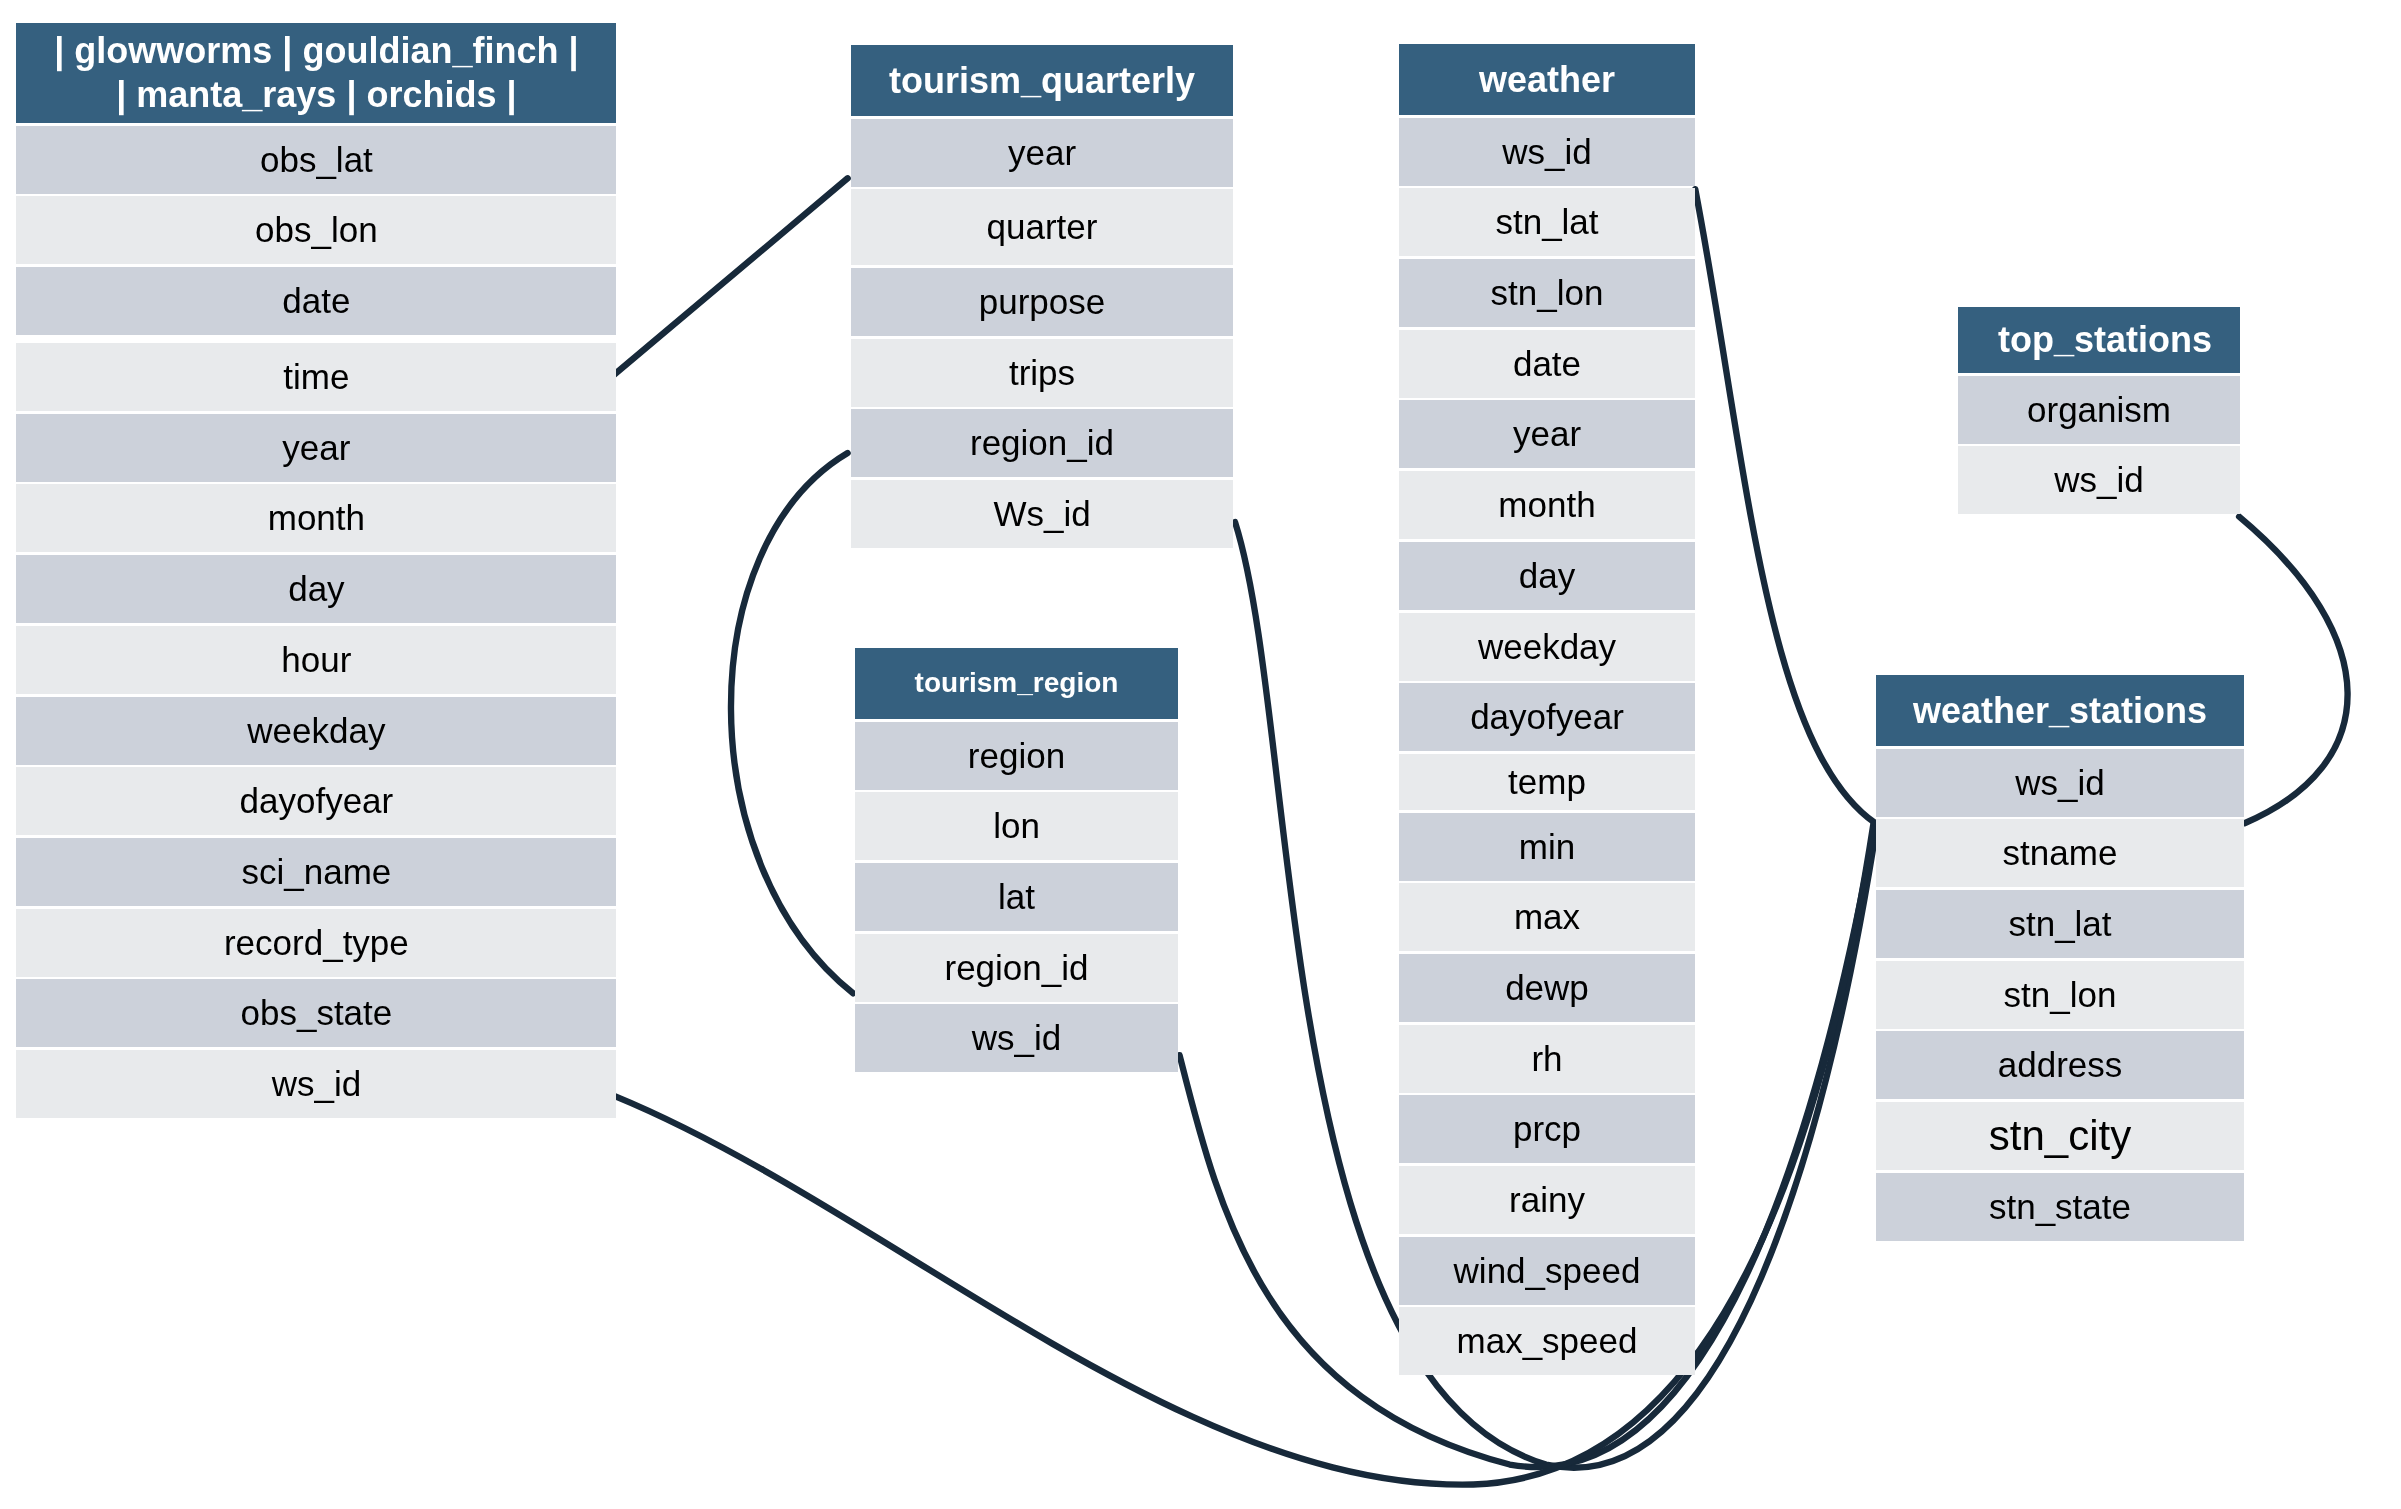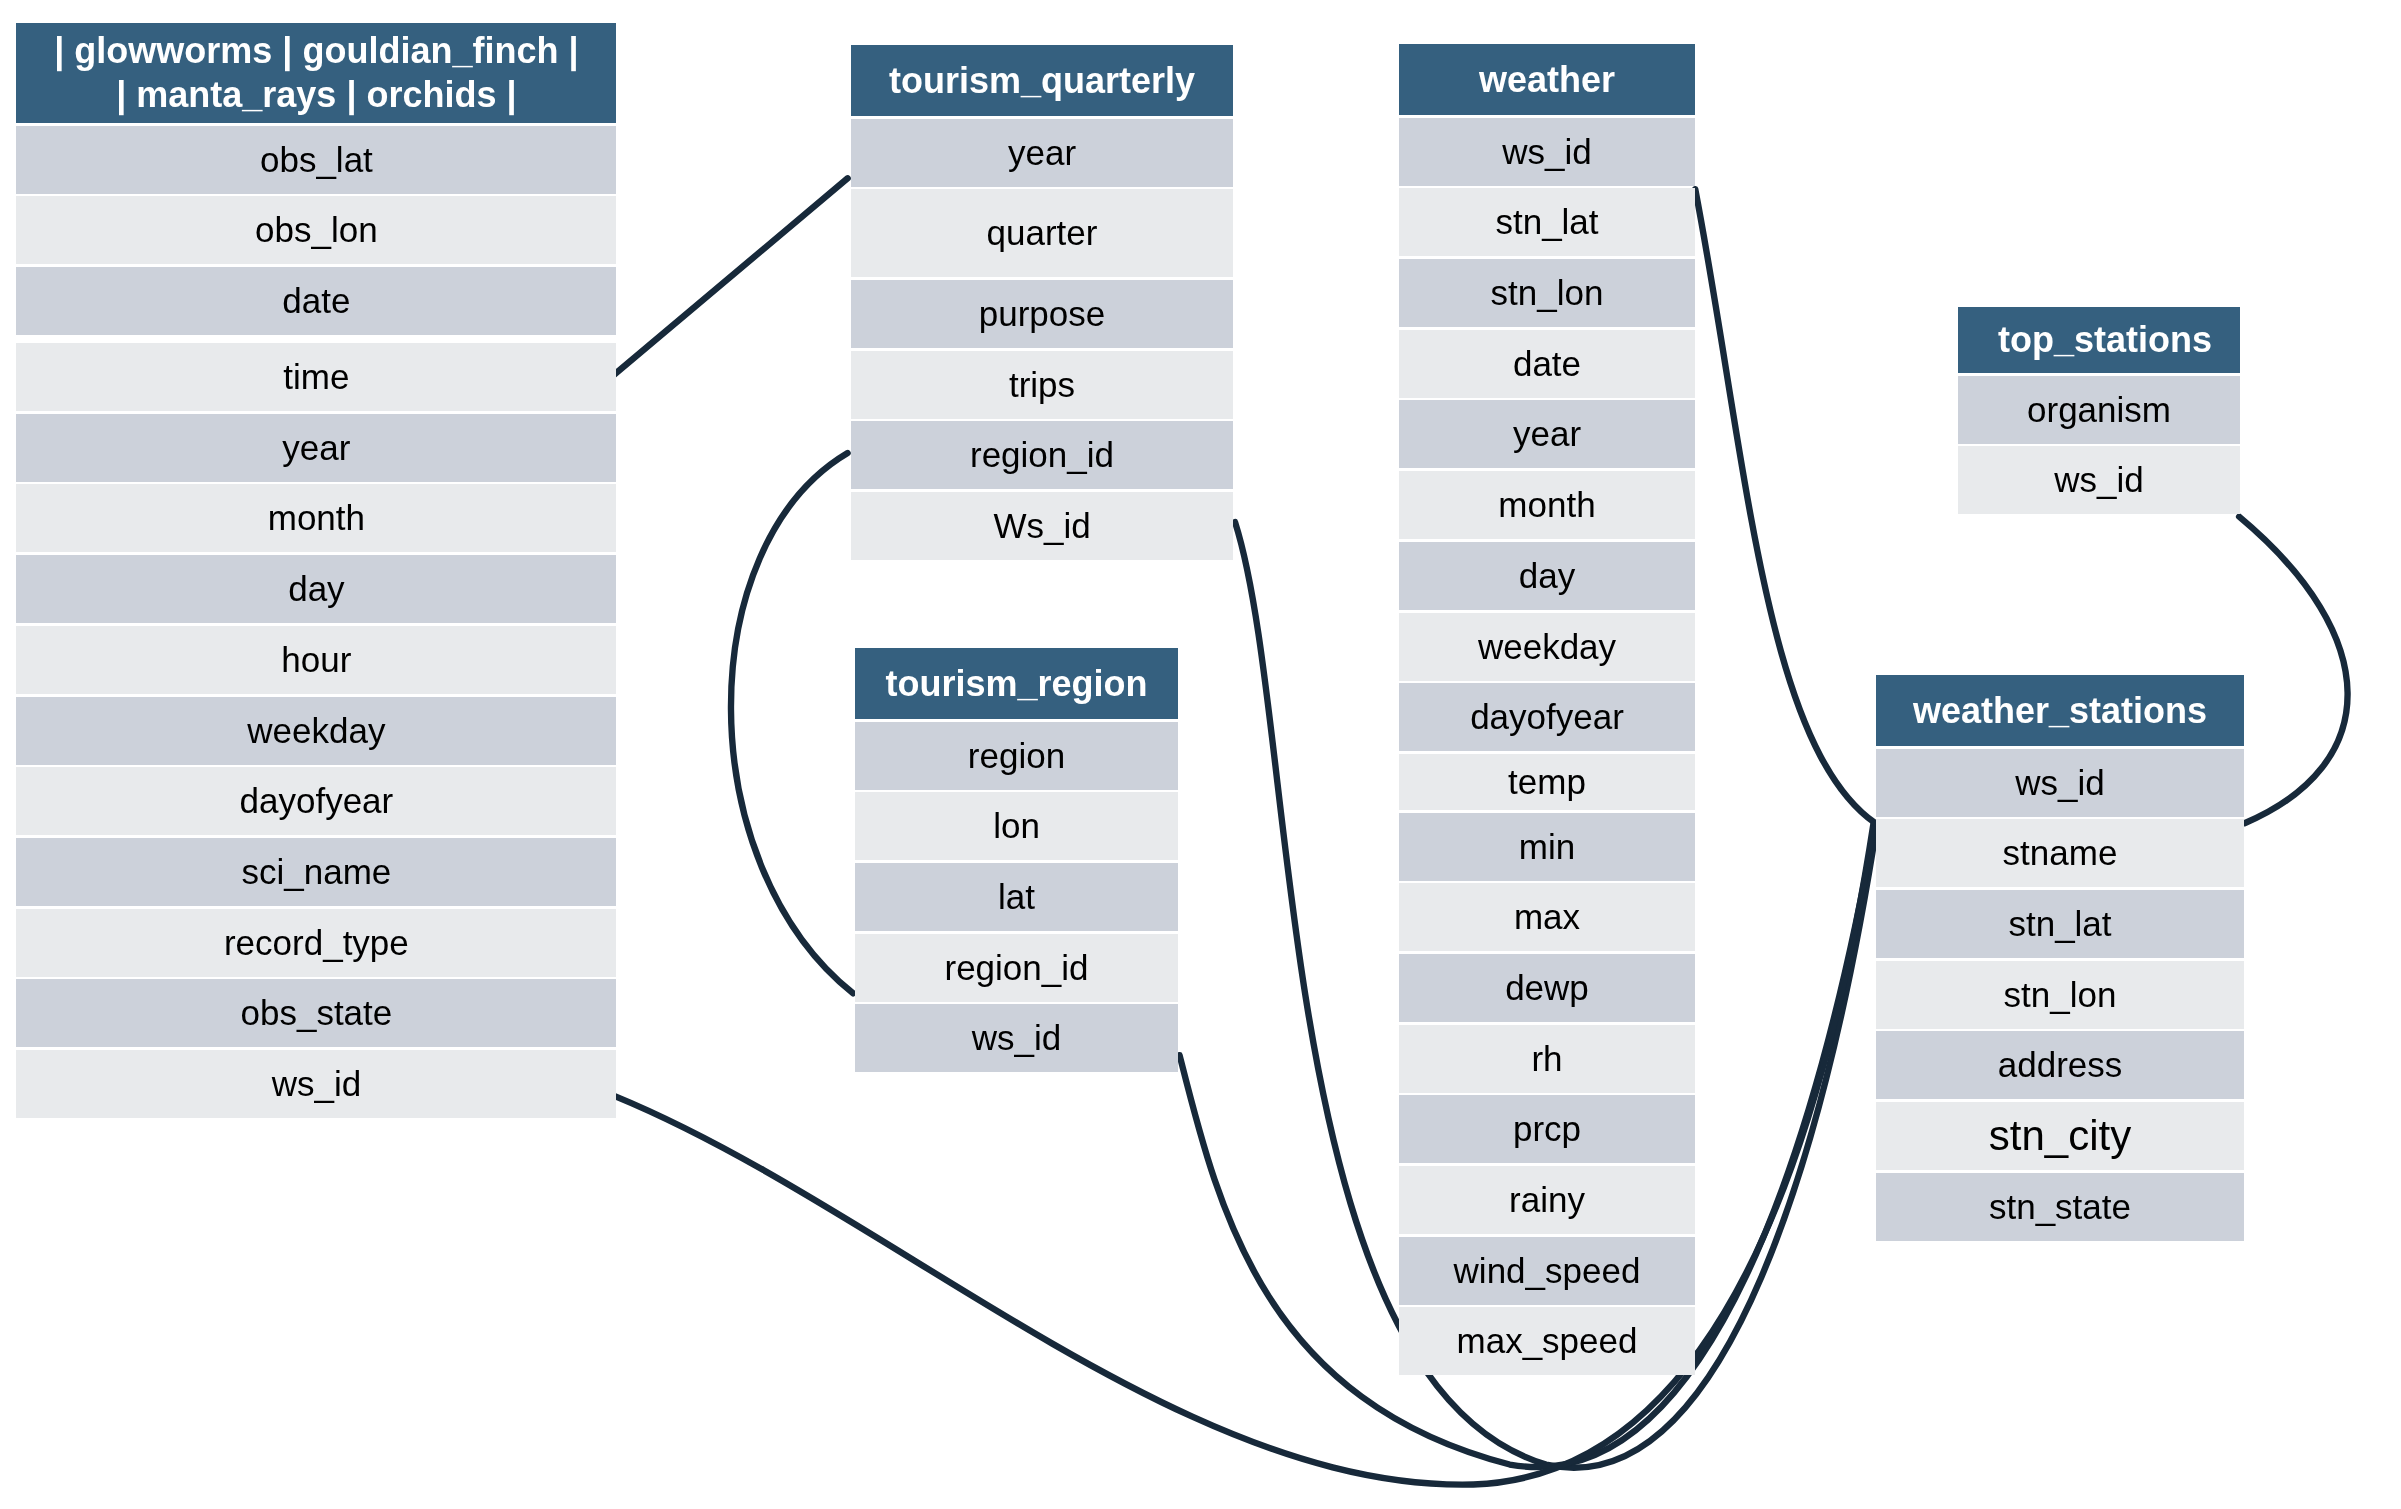--- a/index.html
+++ b/index.html
@@ -87,38 +87,38 @@
         <span>ws_id</span>
       </div>
     </div>
     <div class="table-box" style="left: 851px; top: 45px; width: 382px;">
       <div class="tbl-header" style="height: 71px; font-size: 36px;">
         <span>tourism_quarterly</span>
       </div>
       <div class="tbl-field band-a" style="height: 68px; font-size: 35px;">
         <span>year</span>
       </div>
-      <div class="tbl-field band-b" style="height: 88px; font-size: 35px;">
+      <div class="tbl-field band-b" style="height: 76px; font-size: 35px;">
         <span>quarter</span>
       </div>
       <div class="tbl-field band-a" style="height: 68px; font-size: 35px;">
         <span>purpose</span>
       </div>
       <div class="tbl-field band-b" style="height: 68px; font-size: 35px;">
         <span>trips</span>
       </div>
       <div class="tbl-field band-a" style="height: 68px; font-size: 35px;">
         <span>region_id</span>
       </div>
       <div class="tbl-field band-b" style="height: 68px; font-size: 35px;">
         <span>Ws_id</span>
       </div>
     </div>
     <div class="table-box" style="left: 855px; top: 648px; width: 323px;">
-      <div class="tbl-header" style="height: 71px; font-size: 36px;">
+      <div class="tbl-header" style="height: 71px; font-size: 28px;">
         <span>tourism_region</span>
       </div>
       <div class="tbl-field band-a" style="height: 68px; font-size: 35px;">
         <span>region</span>
       </div>
       <div class="tbl-field band-b" style="height: 68px; font-size: 35px;">
         <span>lon</span>
       </div>
       <div class="tbl-field band-a" style="height: 68px; font-size: 35px;">
         <span>lat</span>

